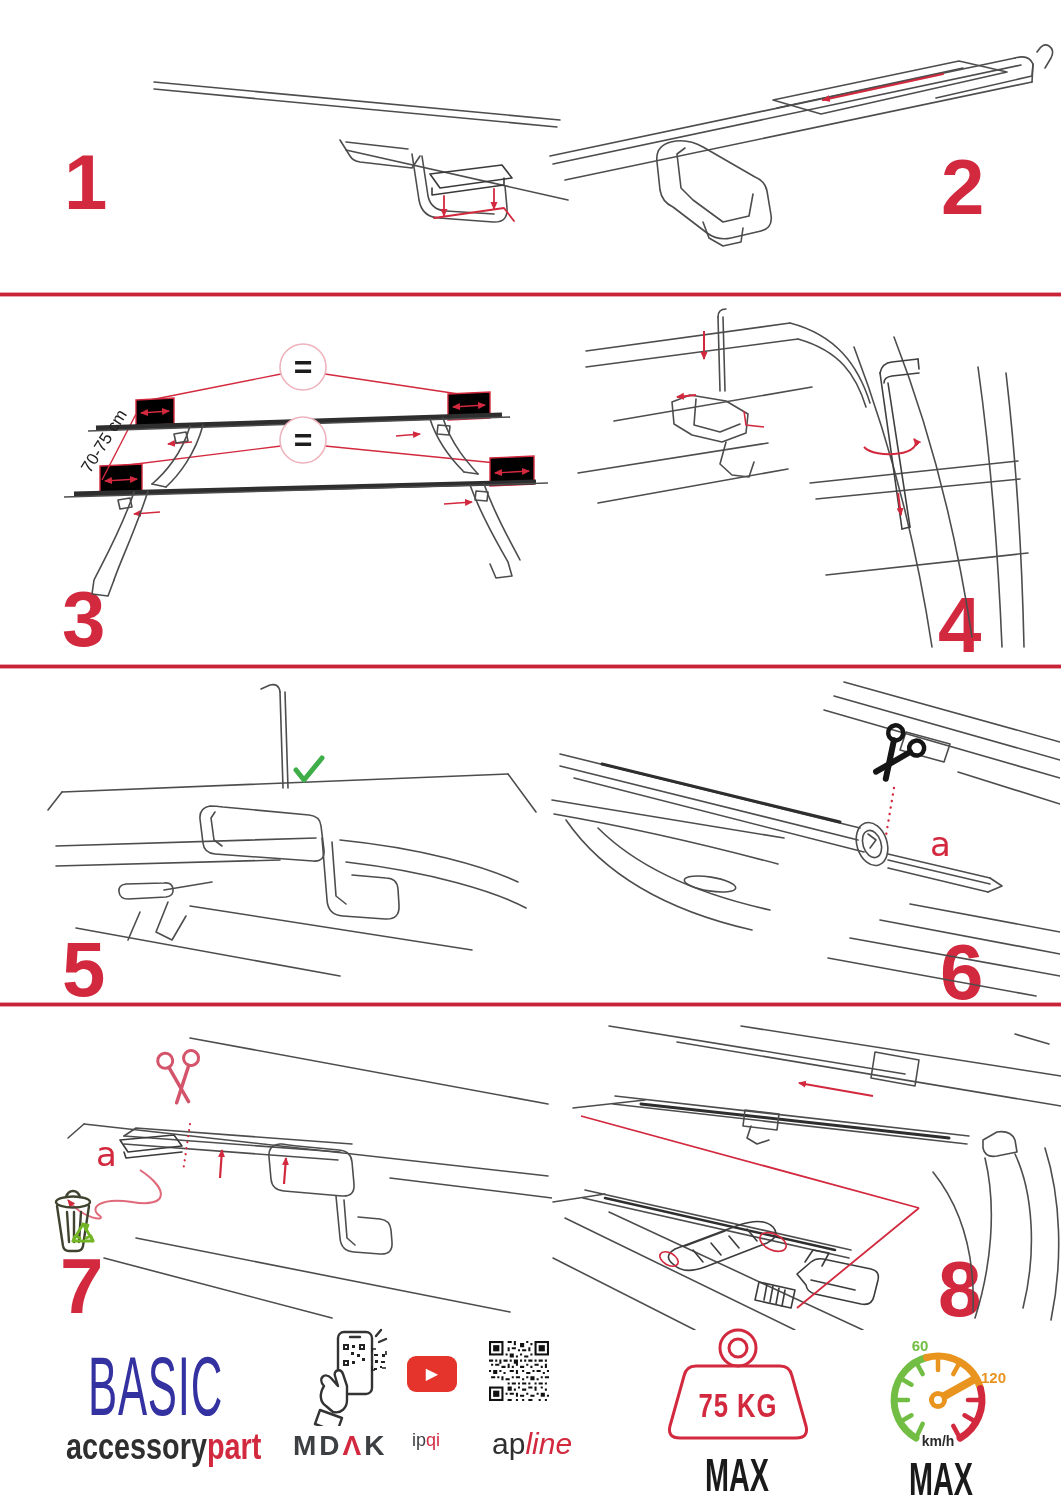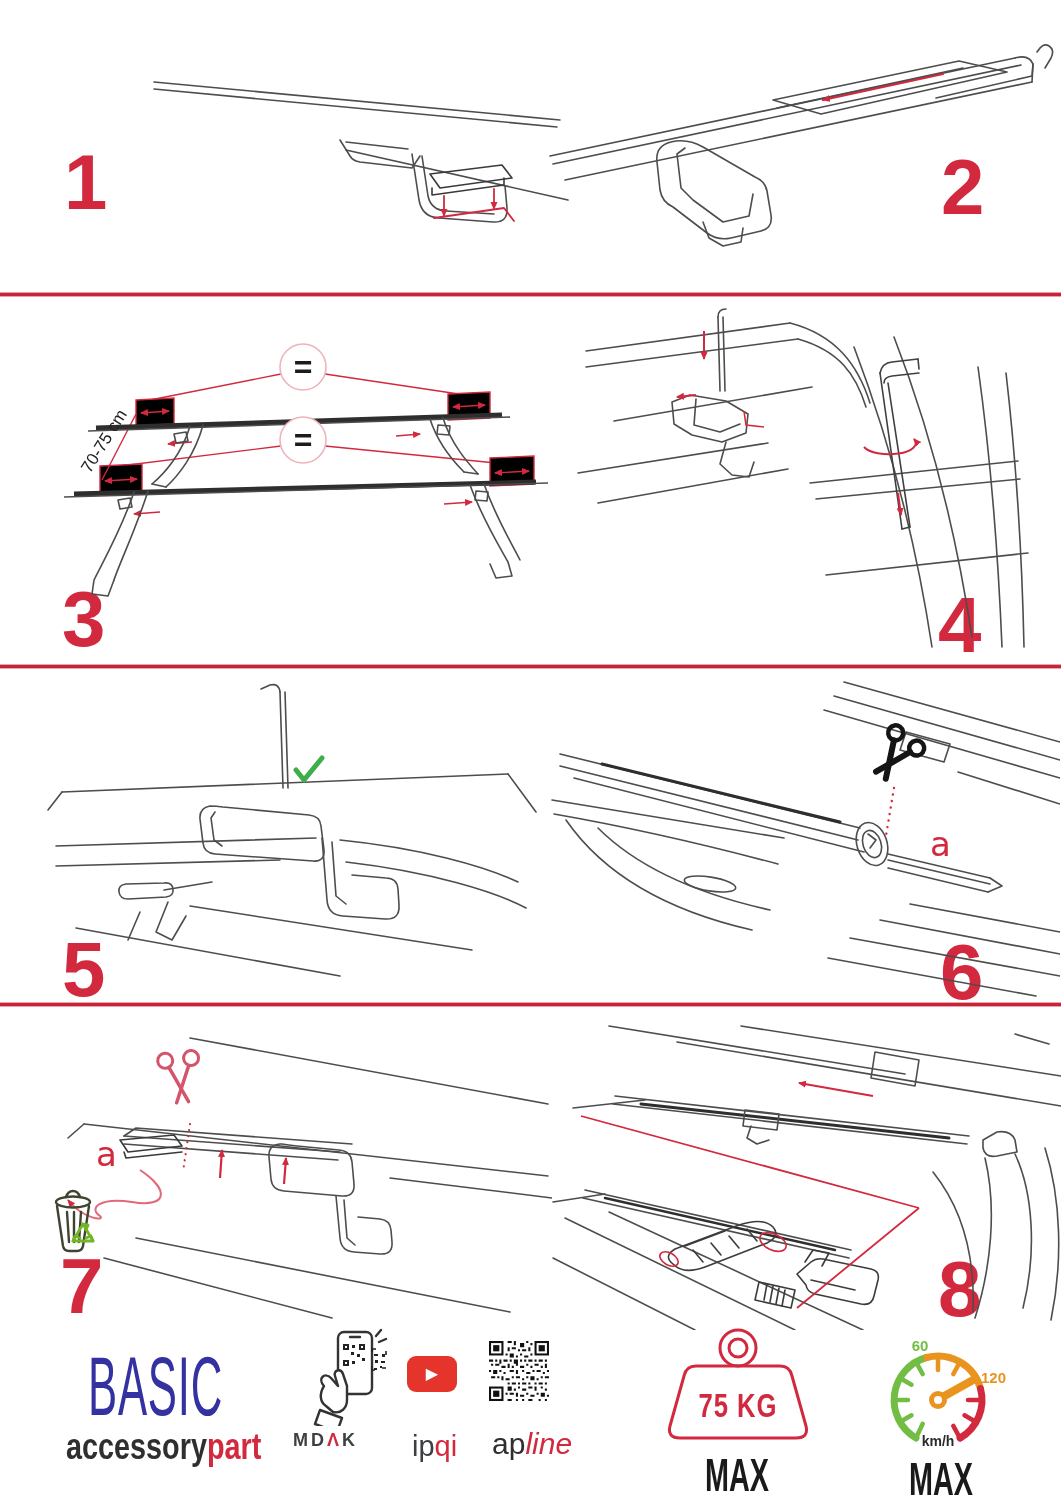--- a/index.html
+++ b/index.html
@@ -11,24 +11,24 @@
   .abs{position:absolute;}
   svg{display:block;}
   .sketch{stroke:#4d4d4d;fill:none;stroke-width:1.6;stroke-linejoin:round;stroke-linecap:round;}
   .red{stroke:#d2293e;}
   
   .brand-basic{position:absolute;left:88px;top:1337px;color:#3431a1;font-size:56px;font-weight:400;
      letter-spacing:1px;transform:scale(0.78,1.5);transform-origin:0 0;white-space:nowrap;}
   .brand-sub{position:absolute;left:66px;top:1424px;font-size:36px;font-weight:700;
      transform:scale(0.8,1.05);transform-origin:0 0;white-space:nowrap;color:#2f2f2f;}
   .brand-sub .r{color:#d2293e;}
-  .mdak{position:absolute;left:293px;top:1430px;font-size:18px;font-weight:700;letter-spacing:3px;
+  .mdak{position:absolute;left:293px;top:1430px;font-size:28px;font-weight:700;letter-spacing:3px;
      color:#3d4043;white-space:nowrap;}
   .mdak .r{color:#d2293e;}
-  .ipqi{position:absolute;left:412px;top:1430px;font-size:29px;color:#3d4043;white-space:nowrap;}
+  .ipqi{position:absolute;left:412px;top:1430px;font-size:18px;color:#3d4043;white-space:nowrap;}
   .ipqi .r{color:#d2293e;}
   .apline{position:absolute;left:492px;top:1427px;font-size:30px;color:#2f2f2f;white-space:nowrap;}
   .apline .r{color:#d2293e;font-style:italic;}
   .yt{position:absolute;left:407px;top:1356px;width:50px;height:36px;background:#e5342b;
       border-radius:9px;display:flex;align-items:center;justify-content:center;}
   .yt span{color:#fff;font-size:16px;line-height:1;font-family:"DejaVu Sans",sans-serif;}
   .max{position:absolute;font-size:36px;font-weight:700;color:#1a1a1a;
        transform:scale(0.8,1.3);transform-origin:50% 0;width:120px;text-align:center;}
   .kmh{fill:#2a2a2a;font-size:14px;font-weight:700;}
   .lab-a{fill:#d2293e;font-size:34px;font-family:"DejaVu Sans",sans-serif;}

